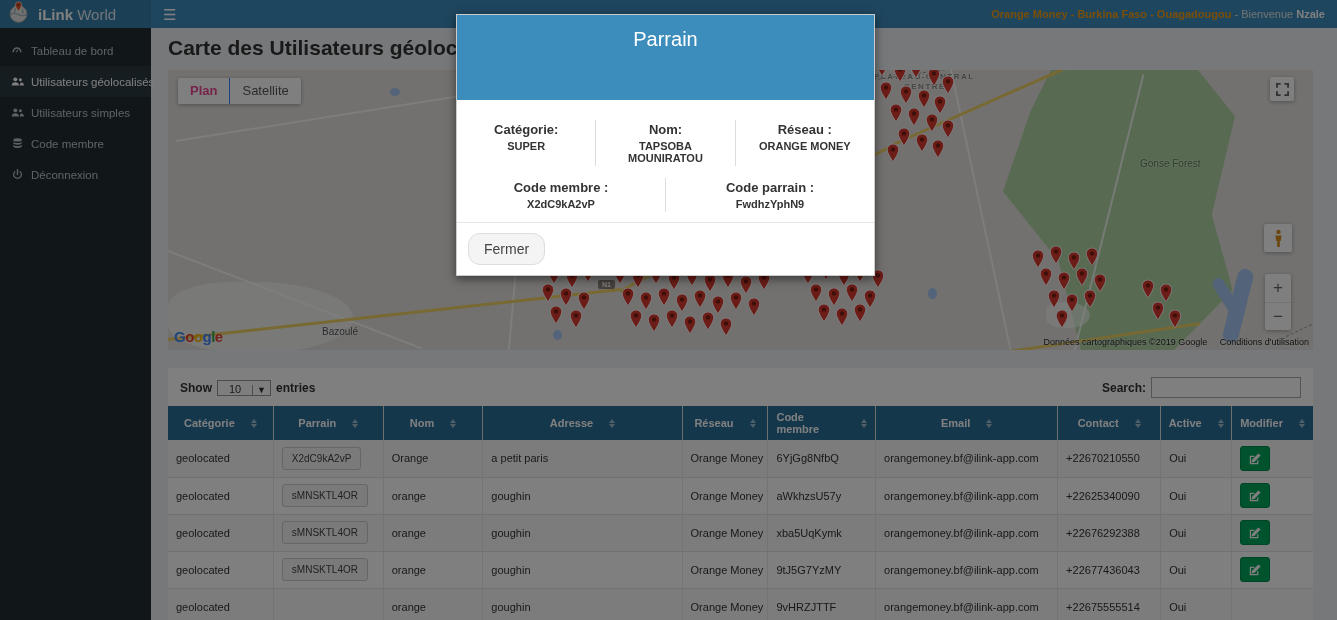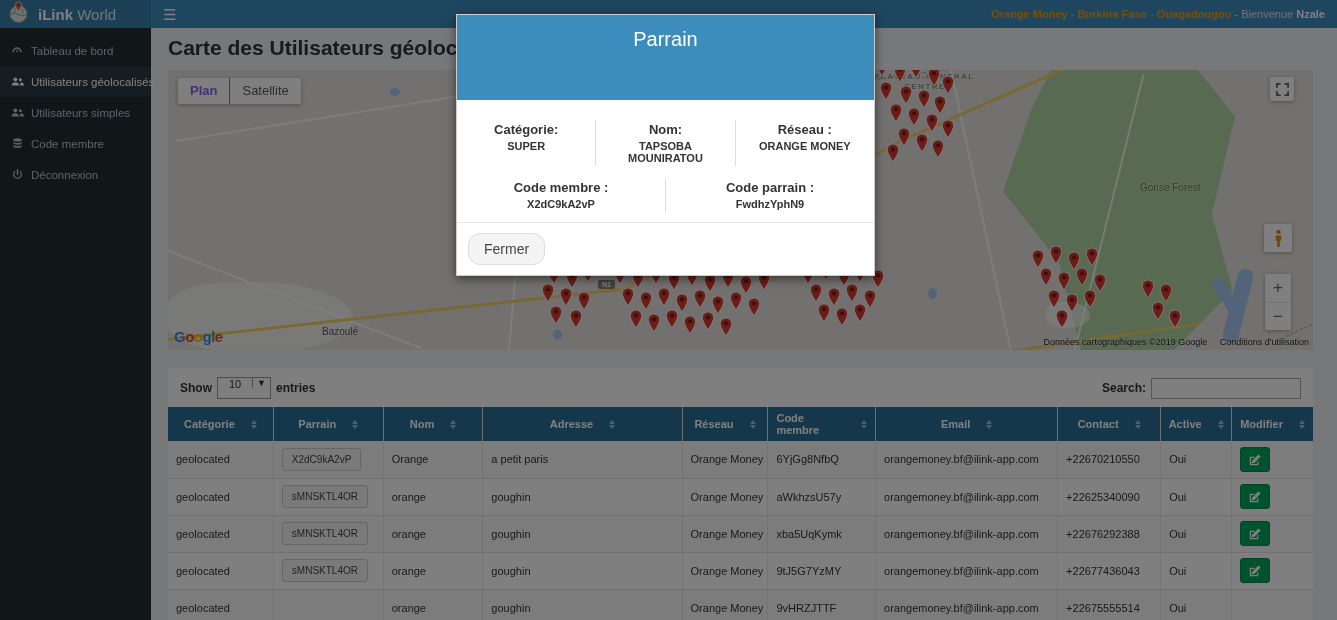--- a/index.html
+++ b/index.html
@@ -35,45 +35,45 @@
   .map { position: relative; height: 280px; background: #e5e3df; overflow: hidden; }
   .forest { position: absolute; left: 835px; top: -6px; width: 232px; height: 290px; background: #b0d4a4;
             clip-path: polygon(22% 0, 82% 0, 100% 18%, 90% 52%, 99% 78%, 72% 100%, 34% 100%, 24% 68%, 0 44%, 12% 16%); }
   .patch { position: absolute; background: rgba(255,255,255,.55); border-radius: 40% 60% 55% 45%; }
   .road { position: absolute; transform-origin: left center; }
   .road-y { height: 3px; background: #f0d264; }
   .road-w { background: rgba(255,255,255,.8); }
   .dashed-line { position: absolute; border-top: 1px dashed #9a9a9a; transform-origin: left center; }
   .water { position: absolute; background: #a7c7f2; }
   .map-label { position: absolute; font-size: 8px; letter-spacing: 1.5px; font-weight: 700; color: #8a8a8a; text-shadow: 0 0 2px #fff; white-space: nowrap; }
-  .forest-label { position: absolute; font-size: 10px; color: #5a7a50; text-shadow: 0 0 2px #fff; white-space: nowrap; margin-top: 24px; }
+  .forest-label { position: absolute; font-size: 10px; color: #5a7a50; text-shadow: 0 0 2px #fff; white-space: nowrap; }
   .town-label { position: absolute; font-size: 10px; color: #555; text-shadow: 0 0 2px #fff; white-space: nowrap; }
   .road-badge { position: absolute; background: #8c8278; color: #fff; font-size: 7px; font-weight: 700; padding: 1px 4px; border-radius: 2px; }
   .markers { position: absolute; inset: 0; }
   .pin { position: absolute; transform: translate(-50%, -20%); }
   .map-type { position: absolute; left: 10px; top: 8px; display: flex; box-shadow: 0 1px 4px rgba(0,0,0,.3); border-radius: 2px; overflow: hidden; z-index: 5; }
   .mt-btn { background: #fff; height: 26px; line-height: 26px; padding: 0 12px; font-size: 13px; color: #565656; cursor: pointer; }
-  .mt-btn.sel { font-weight: 700; color: #8b5cf6; }
+  .mt-btn.sel { font-weight: 700; color: #ec4899; }
   .mt-btn + .mt-btn { border-left: 1px solid #3b82f6; }
   .ctl { position: absolute; background: #fff; box-shadow: 0 1px 4px rgba(0,0,0,.3); border-radius: 2px; display: flex; align-items: center; justify-content: center; cursor: pointer; z-index: 5; }
   .fullscreen-ctl { right: 19px; top: 7px; width: 24px; height: 24px; }
   .pegman-ctl { right: 21px; top: 154px; width: 28px; height: 28px; }
   .zoom-ctl { right: 22px; top: 204px; width: 26px; height: 56px; flex-direction: column; }
   .zoom-btn { height: 28px; width: 100%; display: flex; align-items: center; justify-content: center; font-size: 17px; color: #666; cursor: pointer; }
   .zoom-btn + .zoom-btn { border-top: 1px solid #e6e6e6; }
   .google-logo { position: absolute; left: 6px; bottom: 5px; font-size: 15px; font-weight: 700; letter-spacing: -.5px; z-index: 4; }
   .map-attrib { position: absolute; right: 4px; bottom: 3px; font-size: 9px; color: #222; z-index: 4; text-shadow: 0 0 2px #fff; }
   .map-attrib span { margin-left: 10px; }
 
   
   .panel { background: #fff; margin-top: 18px; height: 300px; }
   .panel-heading { padding: 9px 12px; font-size: 15px; color: #333; border-bottom: 1px solid #f4f4f4; }
   .table-controls { display: flex; justify-content: space-between; align-items: center; padding: 9px 12px 8px; font-size: 12px; color: #333; }
   .length-ctl { display: flex; align-items: center; gap: 5px; font-weight: 700; }
-  .fake-select { display: inline-flex; align-items: flex-start; border: 1px solid #999; background: #fdfdfd; height: 22px; cursor: pointer; }
+  .fake-select { display: inline-flex; align-items: flex-end; border: 1px solid #999; background: #fdfdfd; height: 16px; cursor: pointer; }
   .fake-select .val { width: 34px; display: flex; align-items: center; justify-content: center; font-size: 11px; font-weight: 400; }
   .fake-select .chev { width: 18px; border-left: 1px solid #999; display: flex; align-items: center; justify-content: center; font-size: 9px; color: #333; }
   .search-ctl { display: flex; align-items: center; gap: 5px; font-weight: 700; }
   .search-ctl input { width: 150px; height: 21px; border: 1px solid #aaa; background: #fff; padding: 0 4px; font-size: 11px; }
   table.data { width: 100%; border-collapse: collapse; table-layout: fixed; font-size: 11px; color: #333; }
   table.data th { background: #2a6f98; color: #fff; font-weight: 700; text-align: left; padding: 5px 8px; border-left: 1px solid #dfdfdf; height: 26px; cursor: pointer; }
   table.data th .th-in { display: flex; align-items: center; justify-content: center; gap: 16px; }
   .sorter { display: inline-flex; flex-direction: column; gap: 1px; opacity: .55; }
   .sorter i { display: block; width: 0; height: 0; border-left: 3.5px solid transparent; border-right: 3.5px solid transparent; }
   .sorter .up { border-bottom: 4px solid #fff; }

